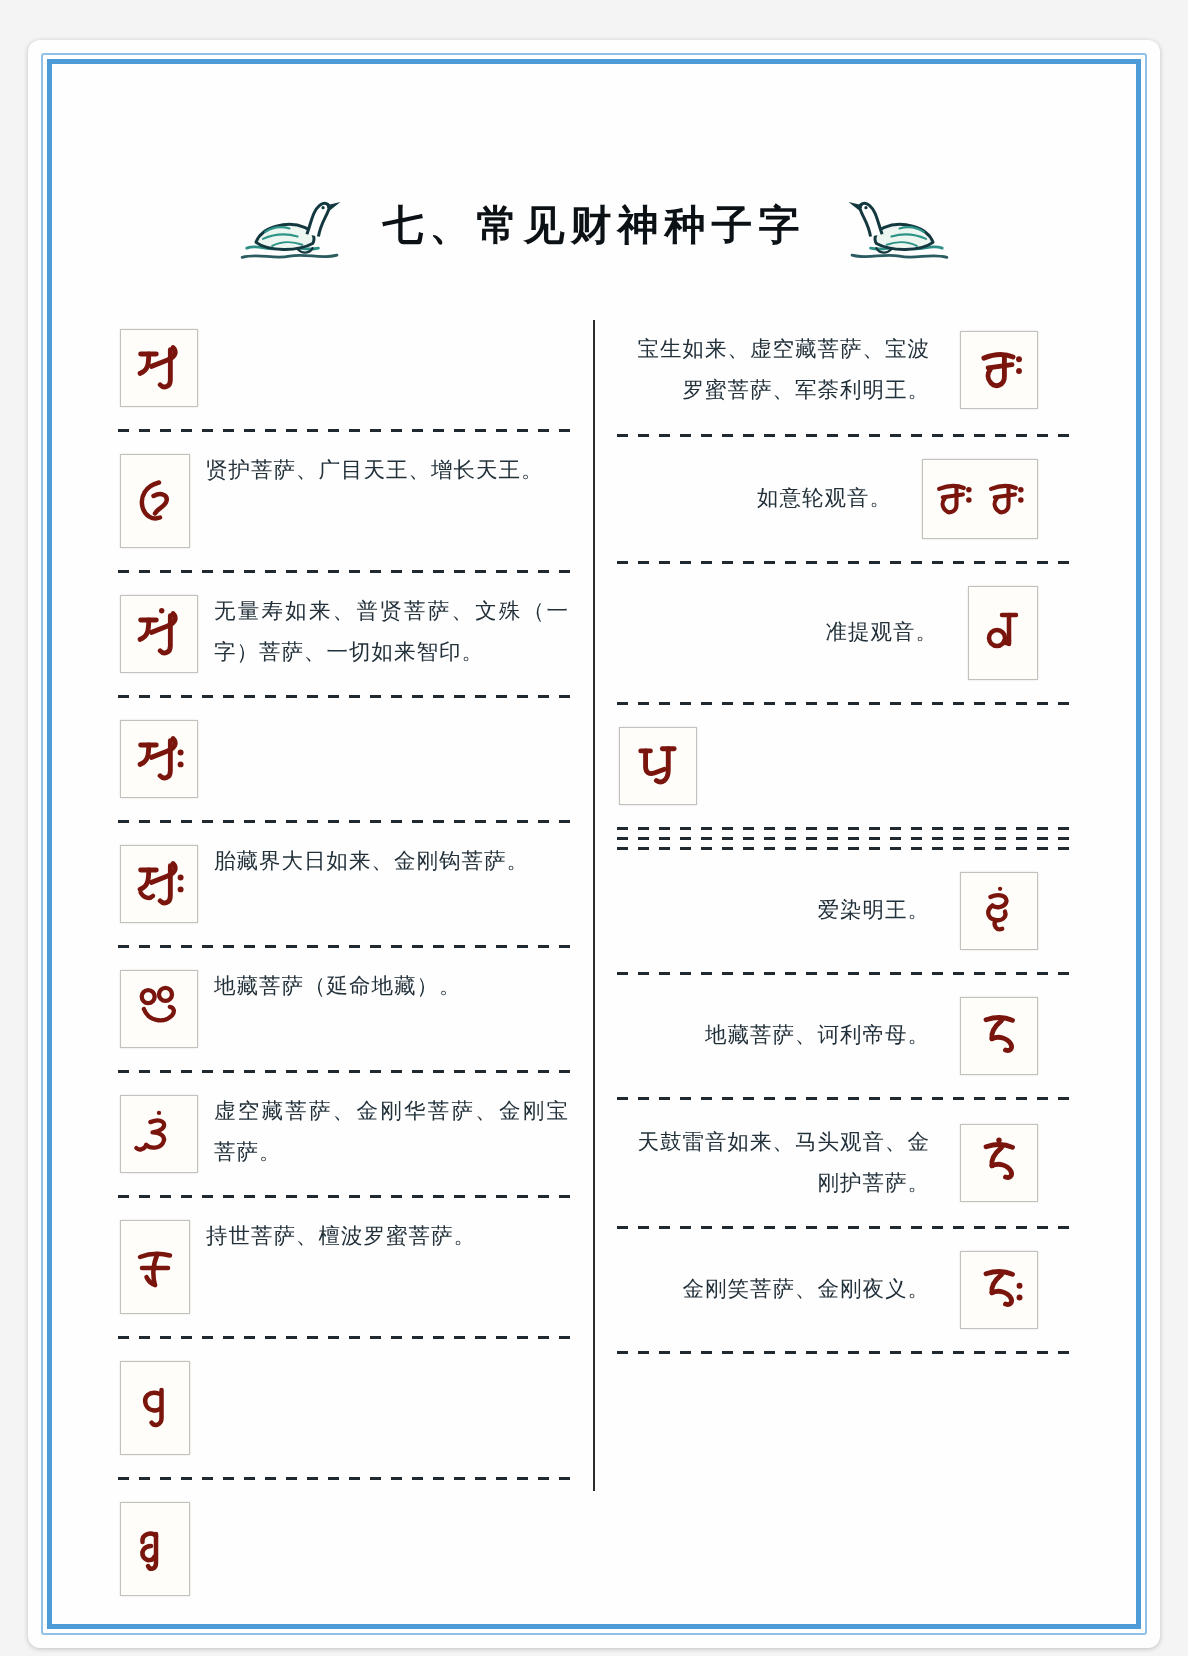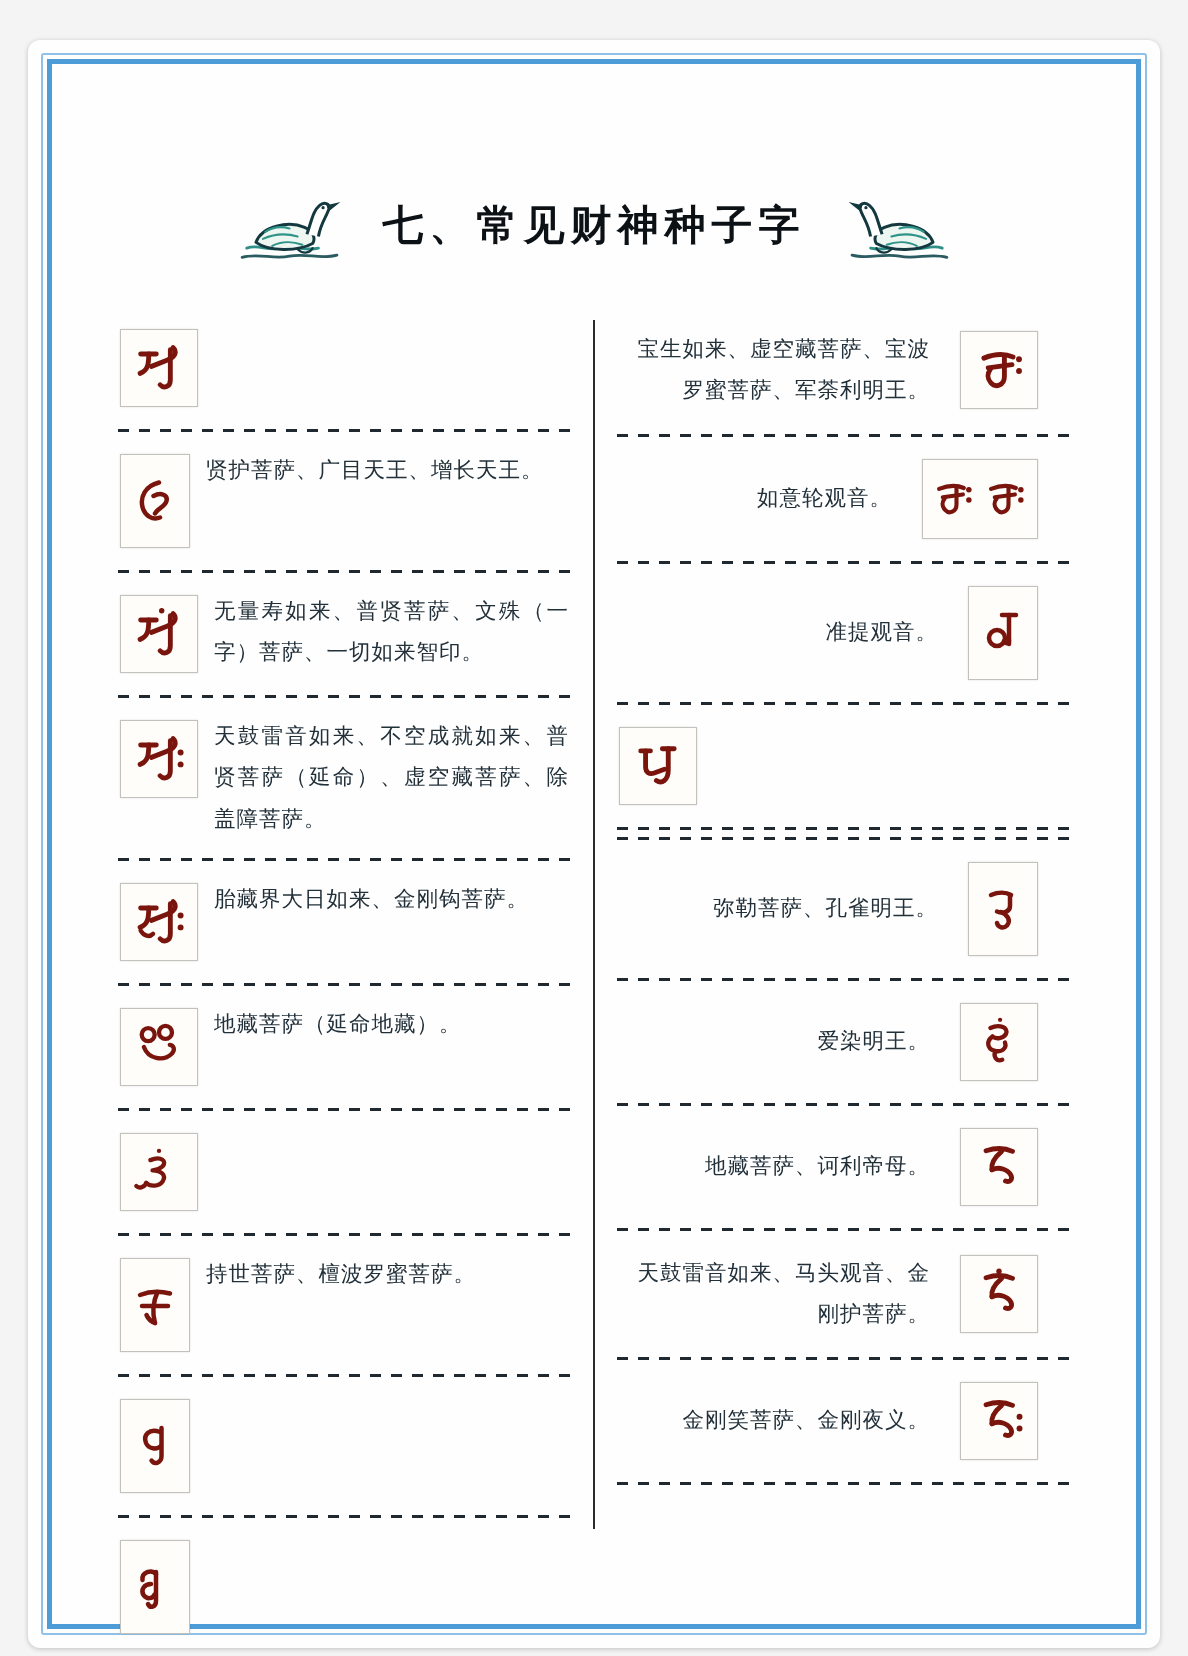--- a/index.html
+++ b/index.html
@@ -208,21 +208,20 @@
         <div class="dash"></div>
 
         <div class="entry">
           <div class="sbox">
             <svg class="glyph" viewBox="0 0 100 100">
               <use href="#g-a"></use>
                 <circle cx="90" cy="38" r="5.5" fill="#7a150d"></circle>
                 <circle cx="90" cy="60" r="5.5" fill="#7a150d"></circle>
             </svg>
           </div>
-          <p class="etext">天鼓雷音如来、不空成就如来、普贤菩萨（延命）、虚空藏菩萨、除盖障菩萨。</p>
         </div>
         <div class="dash"></div>
 
         <div class="entry">
           <div class="sbox">
             <svg class="glyph" viewBox="0 0 100 100">
               <use href="#g-a"></use>
               <path d="M16 66 C22 76 32 79 39 72" fill="none" stroke="#7a150d" stroke-width="8" stroke-linecap="round"></path>
               <circle cx="90" cy="38" r="5.5" fill="#7a150d"></circle>
                 <circle cx="90" cy="60" r="5.5" fill="#7a150d"></circle>
@@ -241,20 +240,21 @@
           <p class="etext">地藏菩萨（延命地藏）。</p>
         </div>
         <div class="dash"></div>
 
         <div class="entry">
           <div class="sbox">
             <svg class="glyph" viewBox="0 0 100 100">
                 <use href="#g-ii"></use>
               </svg>
           </div>
+          <p class="etext">虚空藏菩萨、金刚华菩萨、金刚宝菩萨。</p>
         </div>
         <div class="dash"></div>
 
         <div class="entry">
           <div class="sbox tall">
             <svg class="glyph" viewBox="0 0 100 100">
                 <use href="#g-dha"></use>
               </svg>
           </div>
           <p class="etext">持世菩萨、檀波罗蜜菩萨。</p>
@@ -329,28 +329,20 @@
           <div class="sbox">
             <svg class="glyph" viewBox="0 0 100 100">
                 <use href="#g-ma"></use>
               </svg>
           </div>
         </div>
         <div class="dash"></div>
 
         <div class="dash"></div>
 
-        <div class="entry right">
-          <p class="etext">弥勒菩萨、孔雀明王。</p>
-          <div class="sbox tall">
-            <svg class="glyph" viewBox="0 0 100 100">
-                <use href="#g-yu"></use>
-              </svg>
-          </div>
-        </div>
         <div class="dash"></div>
 
         <div class="entry right">
           <p class="etext">爱染明王。</p>
           <div class="sbox">
             <svg class="glyph" viewBox="0 0 100 100">
                 <use href="#g-hum"></use>
               </svg>
           </div>
         </div>

